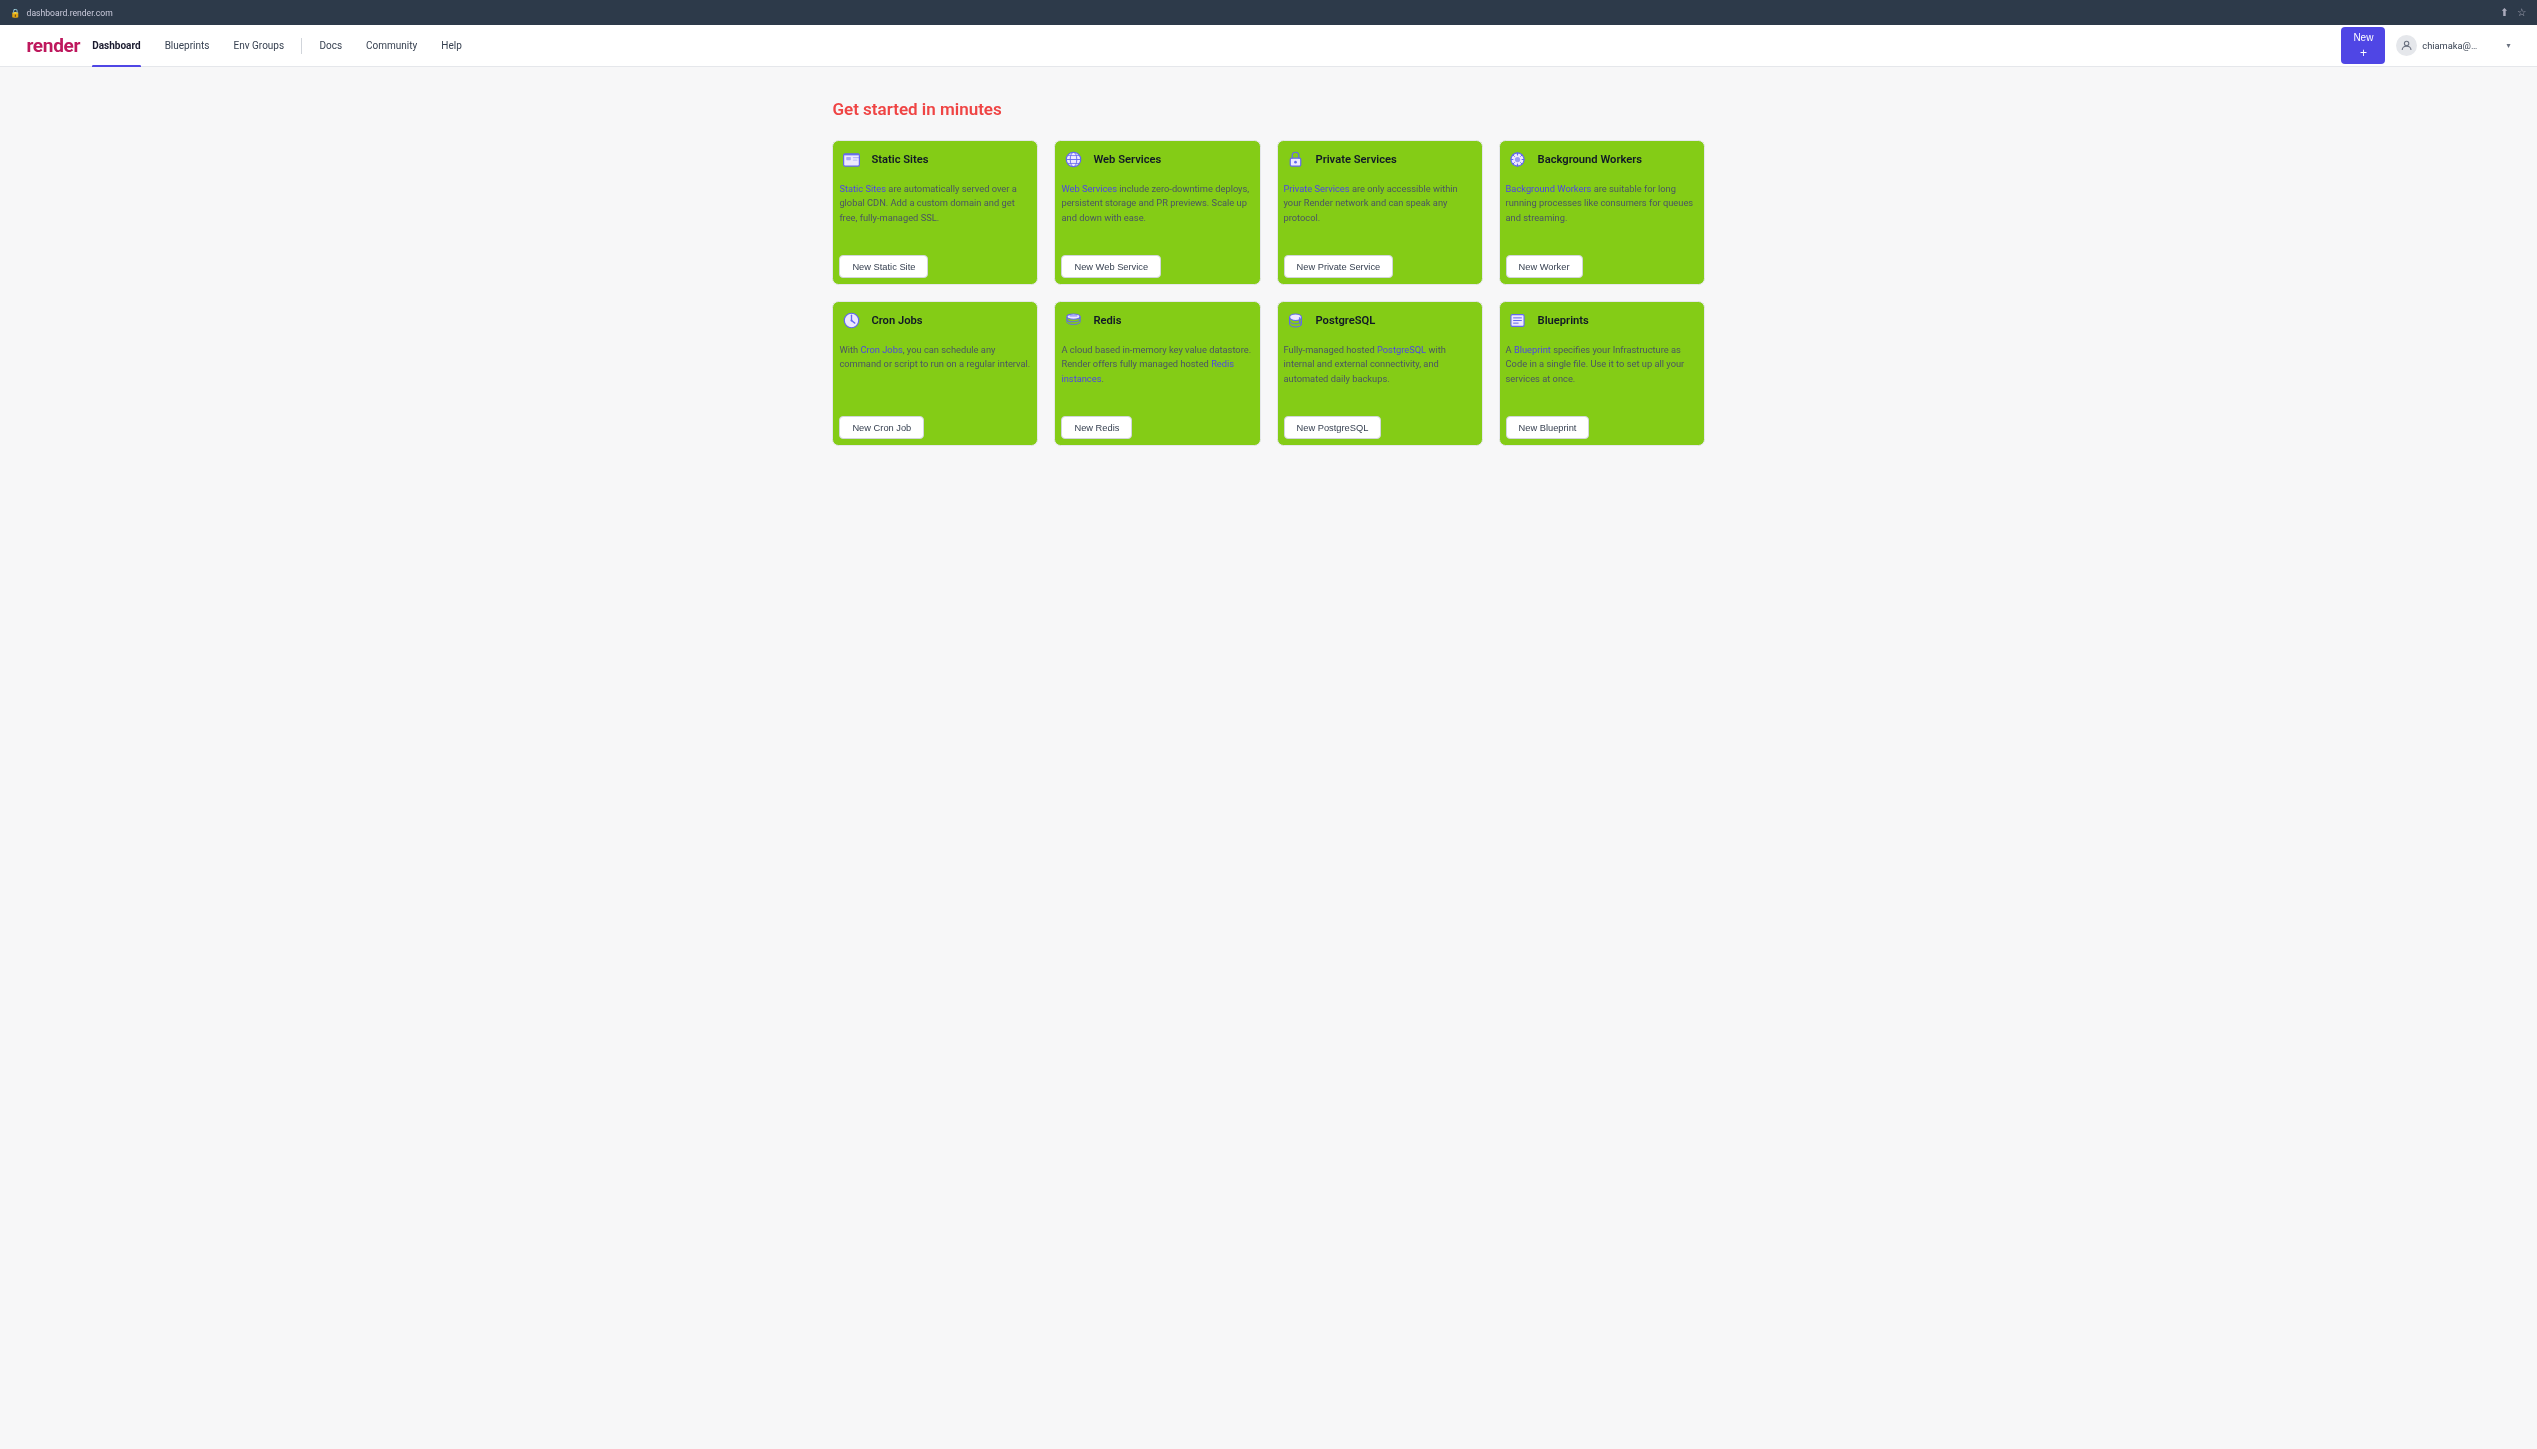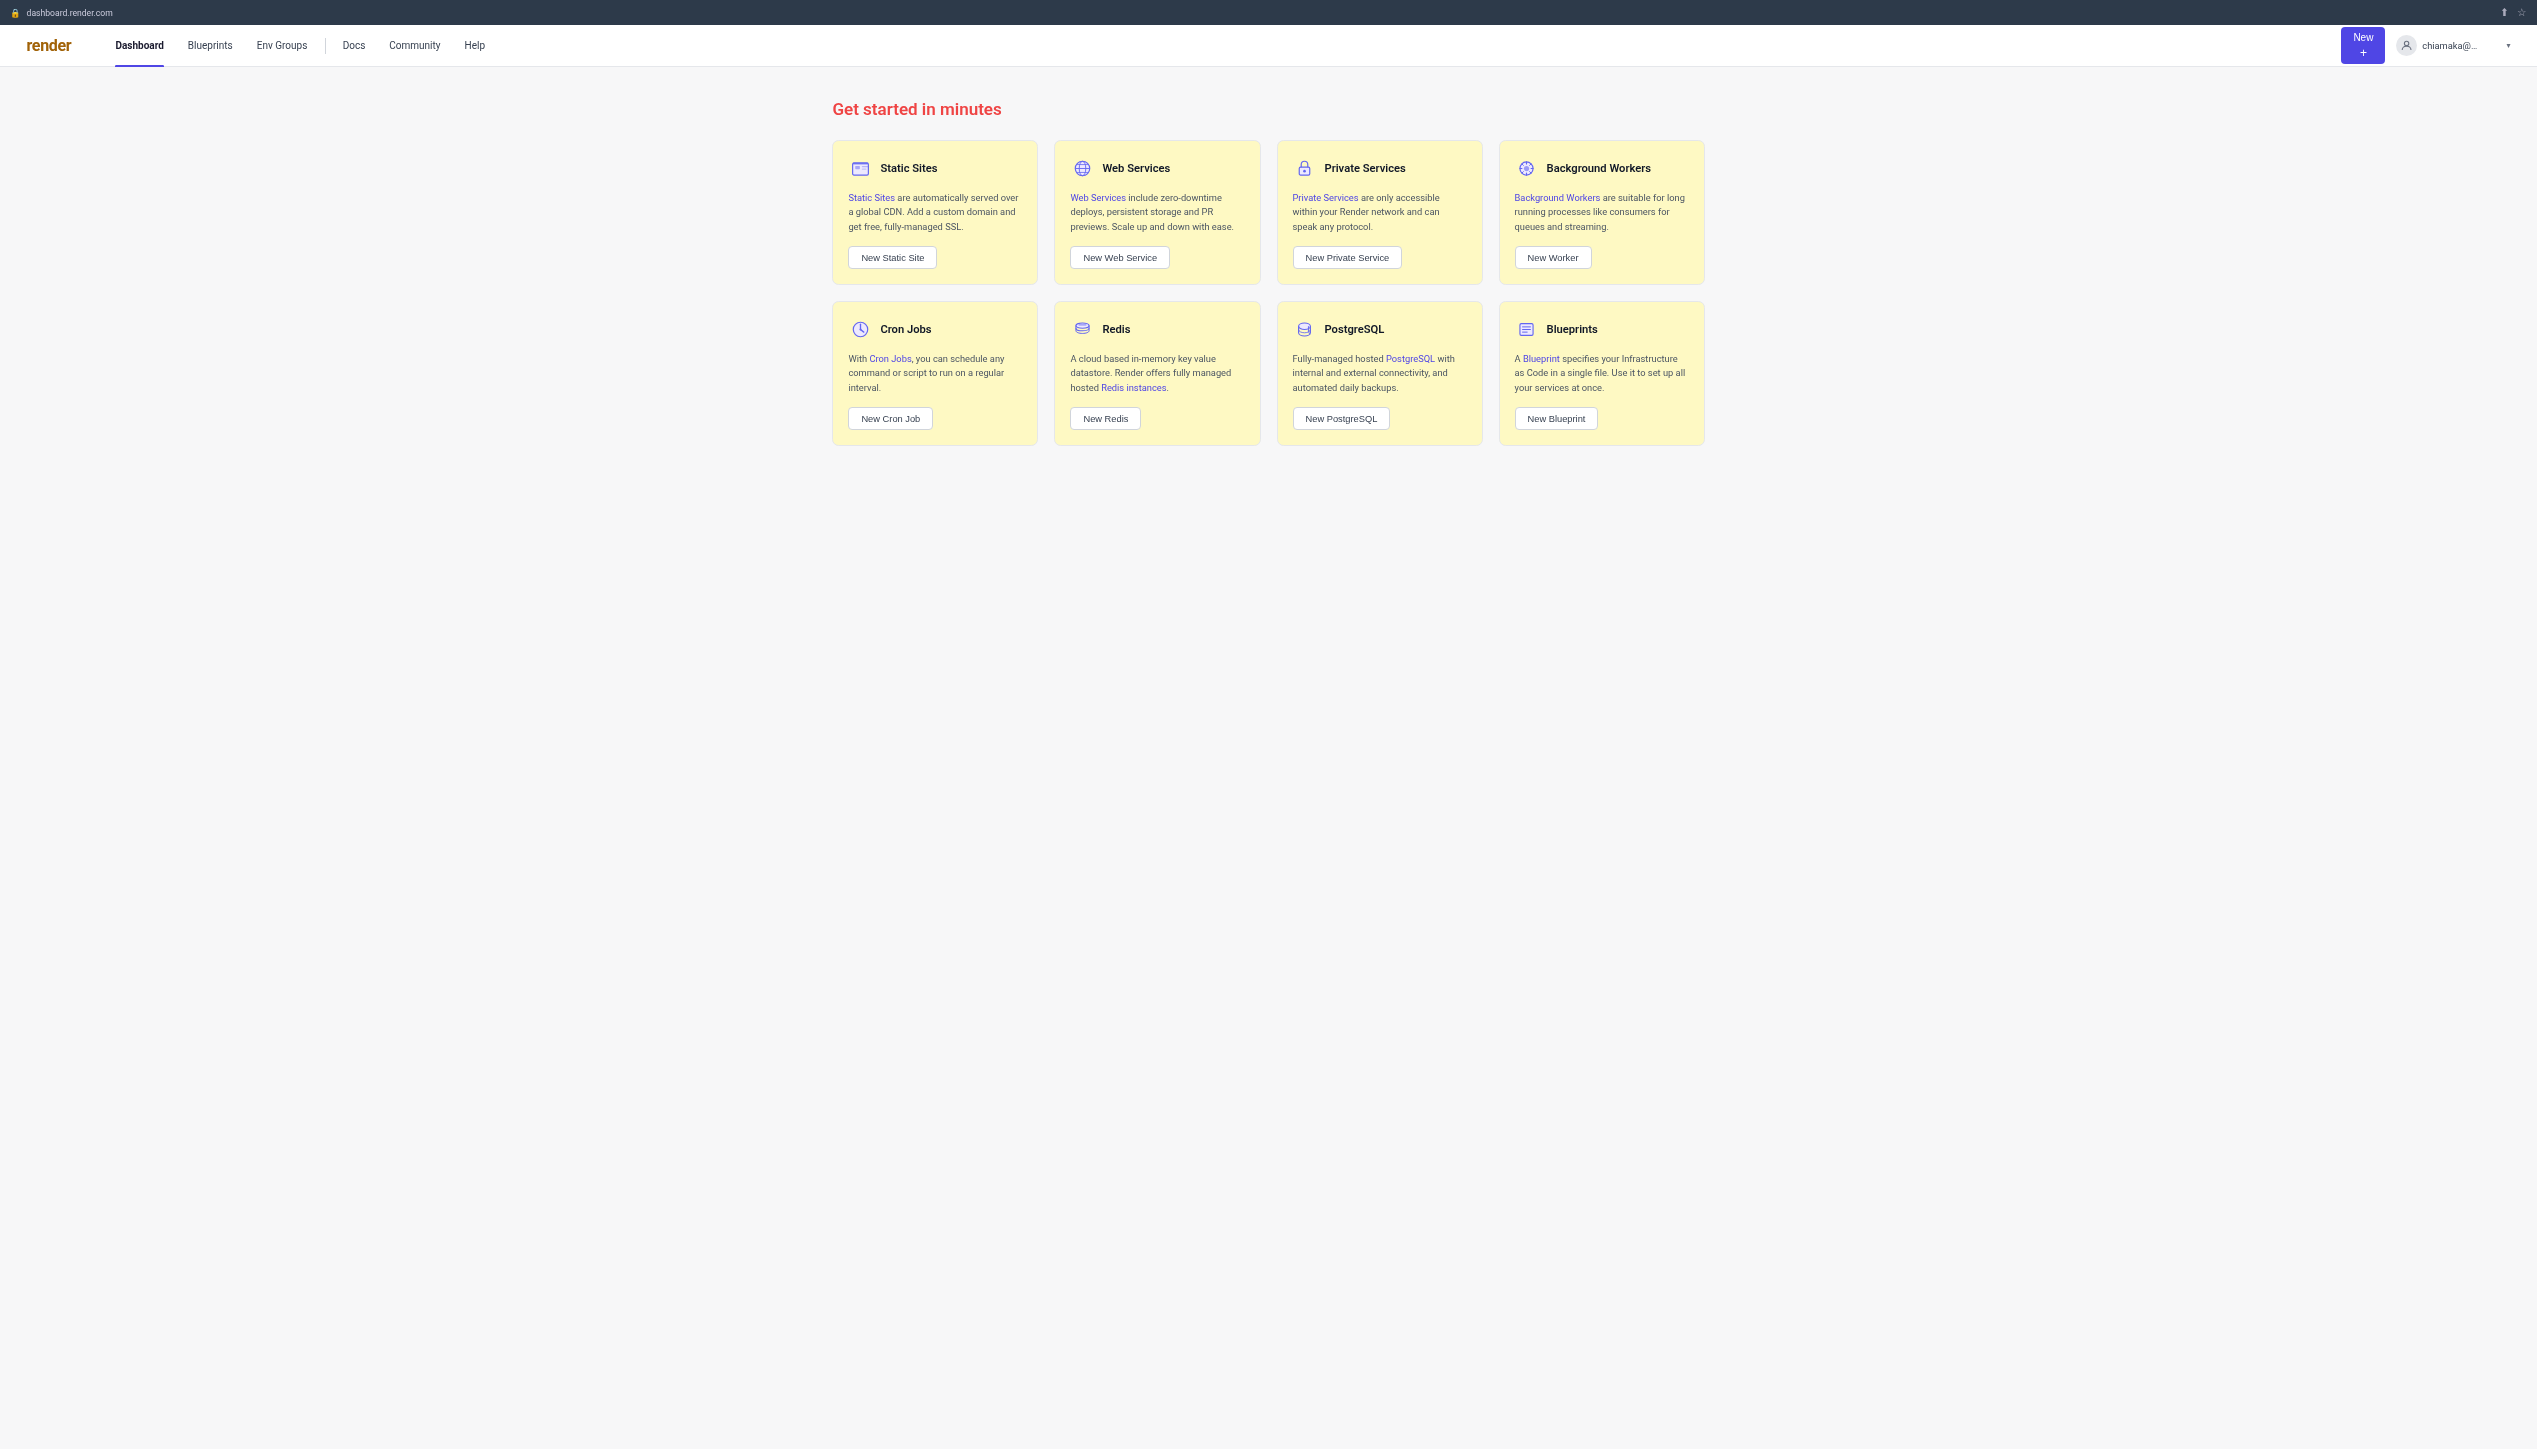--- a/index.html
+++ b/index.html
@@ -39,24 +39,23 @@
     .topnav {
       background: #fff;
       border-bottom: 0.7px solid #e5e7eb;
       height: 42px;
       display: flex;
       align-items: center;
       padding: 0 26.4px;
       gap: 0;
     }
     .logo {
-      font-size: 16px;
+      font-size: 19px;
       font-weight: 700;
-      color: #a16207;
-      margin-right: 32px;
+      color: #be185d;
       letter-spacing: -0.3px;
     }
     .nav-links {
       display: flex;
       align-items: center;
       gap: 0;
       flex: 1;
     }
     .nav-link {
       padding: 0 12px;
@@ -167,24 +166,24 @@
     }
 
     
     .cards-grid {
       display: grid;
       grid-template-columns: repeat(4, 1fr);
       gap: 16px;
       margin-bottom: 16px;
     }
     .card {
-      background: #fef9c3;
+      background: #84cc16;
       border: 0.7px solid #e5e7eb;
       border-radius: 6.6px;
-      padding: 15px;
+      padding: 6px;
       display: flex;
       flex-direction: column;
       gap: 10.6px;
       min-height: 145px;
     }
     .card-header {
       display: flex;
       align-items: center;
       gap: 8px;
     }

